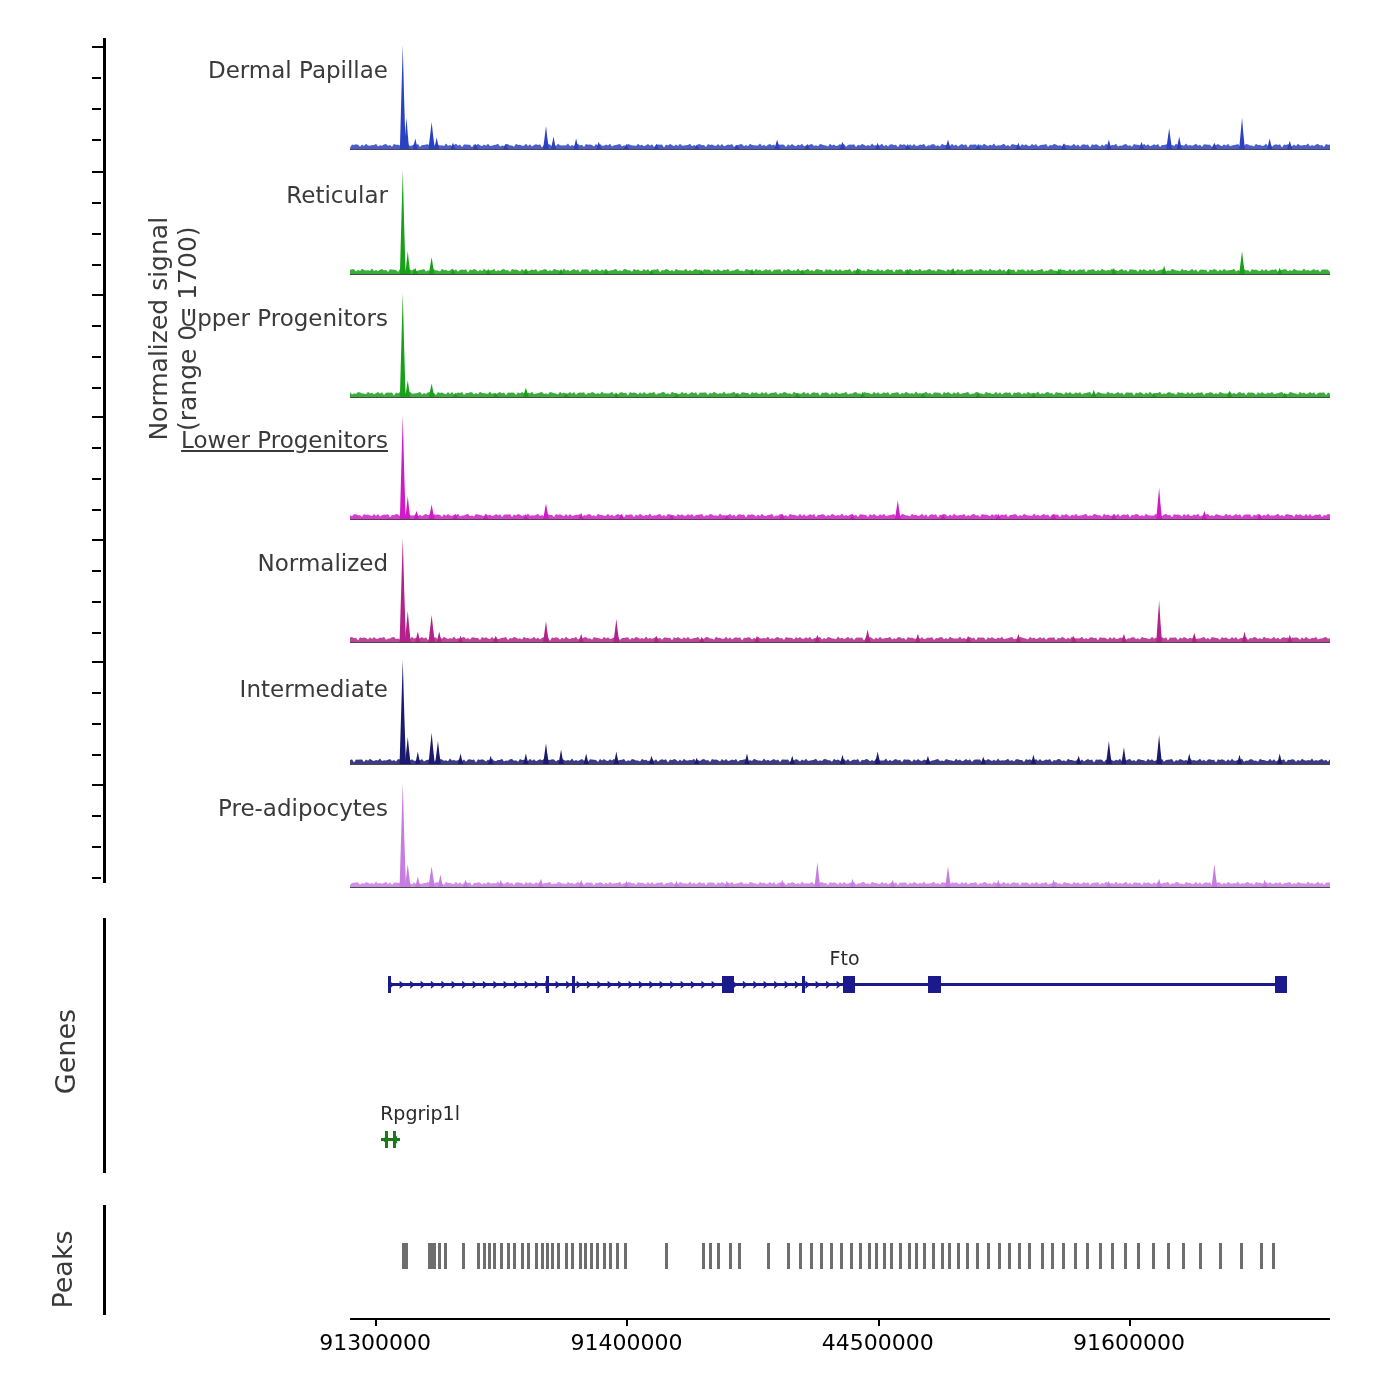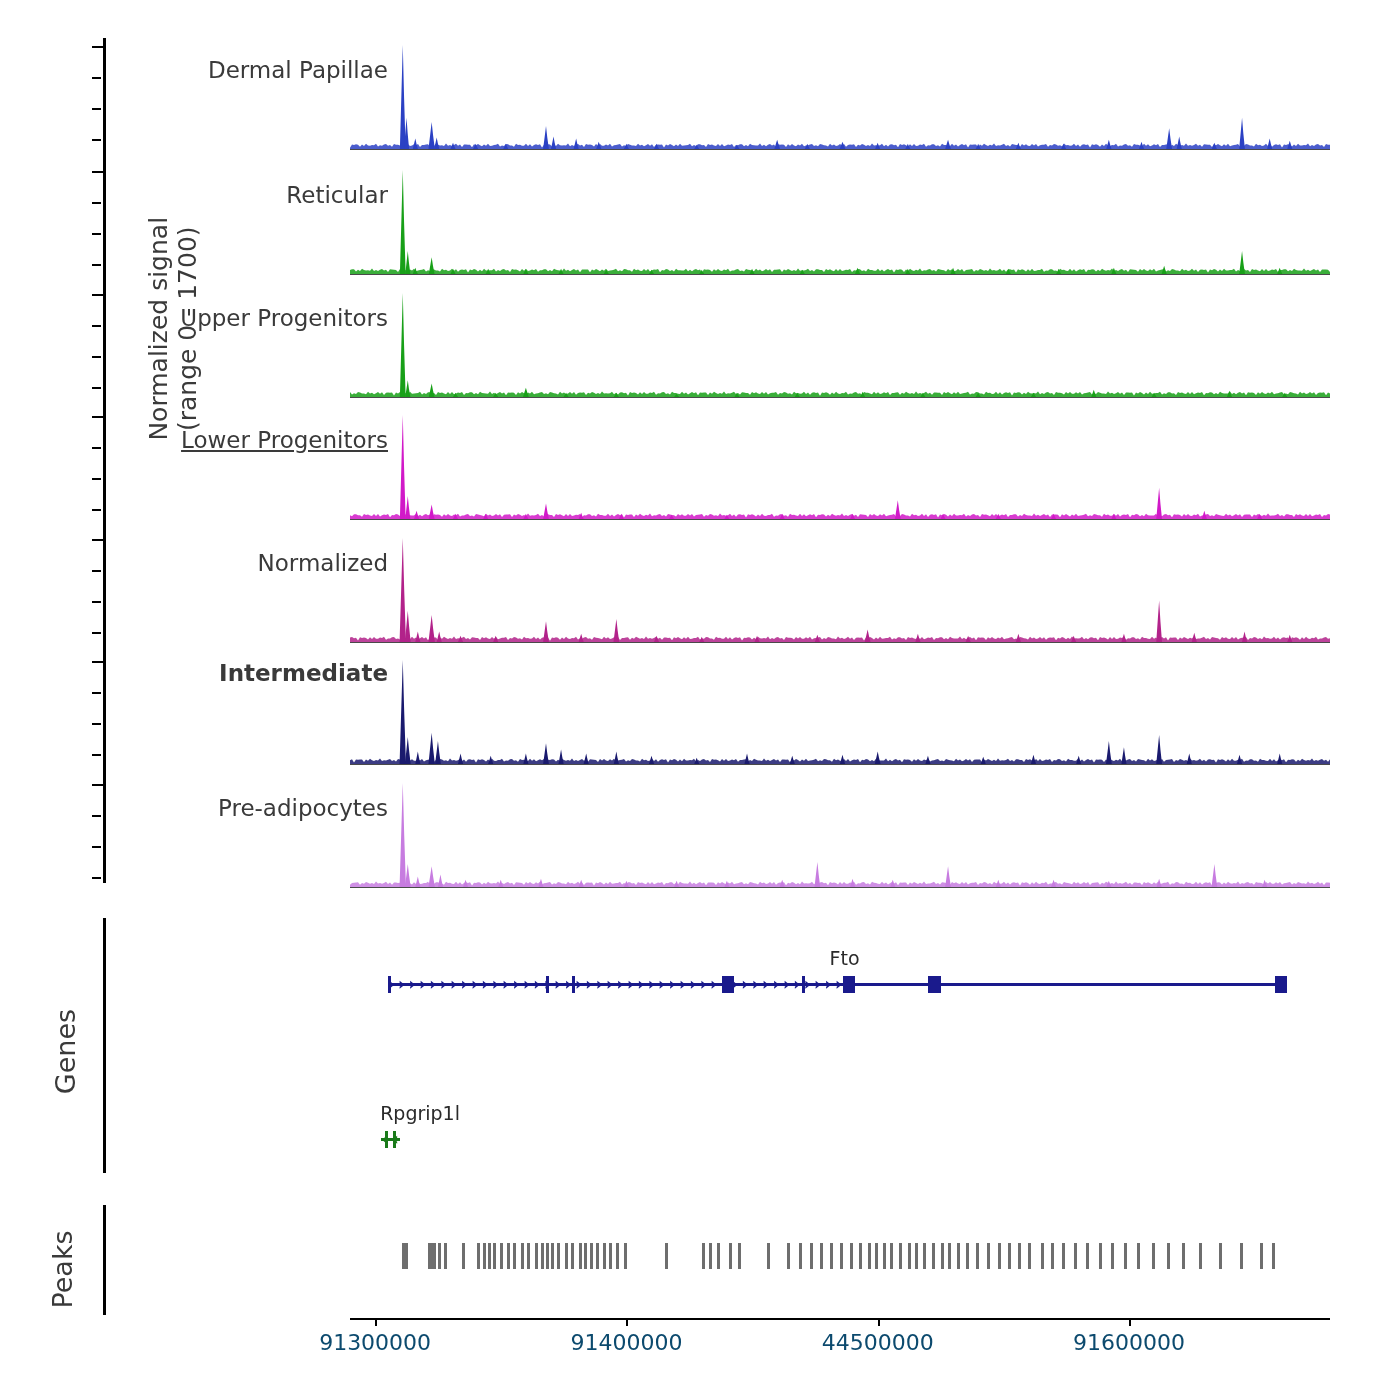--- a/index.html
+++ b/index.html
@@ -108,21 +108,21 @@
 
   
   .xaxis-line{
     position:absolute;
     height:2px;background:#000;
   }
   .xtick{position:absolute;width:2px;height:8px;background:#000;}
   .xticklabel{
     position:absolute;
     font-size:22px;
-    color:#0c4a6e;
+    color:#000000;
     transform:translateX(-50%);
     white-space:nowrap;
   }
   .xaxis-title{
     position:absolute;
     width:100%;
     text-align:center;
     font-size:27px;
     color:#3a3a3a;
   }
@@ -325,21 +325,21 @@
           <path d="M726.1579487179488,110 L727.5659487179487,105.424 L728.7179487179487,101.68 L729.8699487179488,105.84 L731.2779487179487,110 Z" fill="#1a1a6e"></path>
           <path d="M755.9917948717949,110 L757.5757948717949,97.416 L758.8717948717949,87.12 L760.167794871795,98.56 L761.7517948717949,110 Z" fill="#1a1a6e"></path>
           <path d="M771.388717948718,110 L772.7967179487179,100.848 L773.9487179487179,93.36 L775.1007179487179,101.68 L776.5087179487178,110 Z" fill="#1a1a6e"></path>
           <path d="M806.2482051282051,110 L807.832205128205,93.984 L809.1282051282051,80.88 L810.4242051282051,95.44 L812.0082051282051,110 Z" fill="#1a1a6e"></path>
           <path d="M836.7220512820513,110 L838.1300512820512,104.28 L839.2820512820513,99.6 L840.4340512820513,104.8 L841.8420512820512,110 Z" fill="#1a1a6e"></path>
           <path d="M886.9784615384616,110 L888.3864615384615,104.852 L889.5384615384615,100.64 L890.6904615384616,105.32 L892.0984615384615,110 Z" fill="#1a1a6e"></path>
           <path d="M927.1835897435898,110 L928.5915897435897,104.28 L929.7435897435897,99.6 L930.8955897435898,104.8 L932.3035897435897,110 Z" fill="#1a1a6e"></path>
         </svg>
         <div class="baseline"></div>
       </div>
-      <div class="track-title" style="top: 660px; font-weight: bold;">Intermediate</div>
+      <div class="track-title" style="top: 676px;">Intermediate</div>
       <div class="track" style="top: 778px; height: 110px;">
         <svg width="980" height="110" class="sig" style="left: 0px; bottom: 1px;">
           <path d="M0,110 L0,107.8 L2,106.0 L4,105.8 L6,105.5 L8,105.2 L10,107.7 L12,105.9 L14,106.8 L16,104.9 L18,105.8 L20,106.7 L22,106.1 L24,107.0 L26,104.6 L28,106.6 L30,106.0 L32,106.8 L34,106.1 L36,104.8 L38,106.9 L40,105.6 L42,107.8 L44,105.5 L46,105.4 L48,105.9 L50,105.7 L52,108.3 L54,105.2 L56,106.2 L58,105.1 L60,106.2 L62,107.4 L64,105.3 L66,106.9 L68,104.8 L70,106.9 L72,106.7 L74,105.9 L76,105.9 L78,104.8 L80,107.6 L82,106.4 L84,106.8 L86,105.2 L88,105.2 L90,106.6 L92,106.4 L94,107.8 L96,104.8 L98,106.0 L100,105.8 L102,106.8 L104,106.9 L106,104.8 L108,107.0 L110,105.3 L112,107.5 L114,106.1 L116,105.2 L118,106.1 L120,105.2 L122,108.4 L124,105.7 L126,106.0 L128,105.2 L130,105.5 L132,107.6 L134,105.7 L136,107.0 L138,104.7 L140,106.2 L142,106.6 L144,106.1 L146,106.5 L148,104.6 L150,107.1 L152,106.0 L154,106.9 L156,105.7 L158,104.9 L160,106.6 L162,105.8 L164,107.9 L166,105.2 L168,105.6 L170,105.7 L172,106.0 L174,107.7 L176,105.0 L178,106.6 L180,105.1 L182,106.6 L184,106.9 L186,105.3 L188,106.4 L190,104.8 L192,107.5 L194,106.3 L196,106.0 L198,105.5 L200,105.0 L202,107.5 L204,106.2 L206,107.0 L208,104.9 L210,105.6 L212,106.5 L214,106.4 L216,107.2 L218,104.7 L220,106.4 L222,105.7 L224,107.1 L226,106.3 L228,104.8 L230,106.8 L232,105.4 L234,108.0 L236,105.7 L238,105.4 L240,105.8 L242,105.4 L244,108.5 L246,105.4 L248,106.3 L250,105.1 L252,105.9 L254,107.4 L256,105.6 L258,107.0 L260,104.7 L262,106.7 L264,106.6 L266,106.1 L268,106.0 L270,104.7 L272,107.4 L274,106.1 L276,107.0 L278,105.3 L280,105.2 L282,106.4 L284,106.1 L286,108.1 L288,104.9 L290,105.9 L292,105.6 L294,106.5 L296,107.2 L298,104.9 L300,106.9 L302,105.1 L304,107.2 L306,106.4 L308,105.4 L310,106.1 L312,105.0 L314,108.1 L316,106.0 L318,106.2 L320,105.3 L322,105.3 L324,107.3 L326,106.0 L328,107.2 L330,104.7 L332,106.0 L334,106.4 L336,106.4 L338,106.7 L340,104.6 L342,106.9 L344,105.8 L346,107.2 L348,105.9 L350,104.9 L352,106.5 L354,105.5 L356,108.2 L358,105.4 L360,105.6 L362,105.6 L364,105.8 L366,108.0 L368,105.2 L370,106.6 L372,104.9 L374,106.3 L376,107.2 L378,105.5 L380,106.5 L382,104.7 L384,107.2 L386,106.6 L388,106.2 L390,105.6 L392,104.9 L394,107.2 L396,106.3 L398,107.2 L400,105.0 L402,105.5 L404,106.2 L406,106.4 L408,107.5 L410,104.8 L412,106.3 L414,105.5 L416,106.9 L418,106.6 L420,104.9 L422,106.7 L424,105.1 L426,107.7 L428,106.0 L430,105.5 L432,105.8 L434,105.2 L436,108.2 L438,105.7 L440,106.4 L442,105.0 L444,105.7 L446,107.2 L448,105.9 L450,107.2 L452,104.6 L454,106.4 L456,106.3 L458,106.4 L460,106.2 L462,104.7 L464,107.3 L466,105.9 L468,107.3 L470,105.5 L472,105.1 L474,106.2 L476,105.8 L478,108.3 L480,105.1 L482,105.9 L484,105.4 L486,106.1 L488,107.5 L490,105.1 L492,106.9 L494,104.9 L496,106.8 L498,106.7 L500,105.6 L502,106.1 L504,104.8 L506,107.7 L508,106.3 L510,106.4 L512,105.3 L514,105.1 L516,107.1 L518,106.3 L520,107.4 L522,104.8 L524,105.8 L526,106.1 L528,106.7 L530,107.0 L532,104.7 L534,106.7 L536,105.5 L538,107.4 L540,106.2 L542,105.0 L544,106.4 L546,105.3 L548,108.3 L550,105.6 L552,105.7 L554,105.5 L556,105.5 L558,108.1 L560,105.5 L562,106.7 L564,104.9 L566,106.1 L568,107.1 L570,105.8 L572,106.7 L574,104.6 L576,106.9 L578,106.4 L580,106.5 L582,105.8 L584,104.8 L586,107.0 L588,106.0 L590,107.4 L592,105.2 L594,105.4 L596,106.1 L598,106.1 L600,107.8 L602,104.9 L604,106.3 L606,105.3 L608,106.6 L610,106.9 L612,105.1 L614,106.7 L616,104.9 L618,107.4 L620,106.3 L622,105.7 L624,105.8 L626,105.0 L628,107.9 L630,106.0 L632,106.5 L634,105.0 L636,105.5 L638,106.9 L640,106.1 L642,107.4 L644,104.7 L646,106.2 L648,106.1 L650,106.7 L652,106.5 L654,104.7 L656,107.1 L658,105.6 L660,107.6 L662,105.7 L664,105.2 L666,106.1 L668,105.5 L670,108.6 L672,105.3 L674,105.9 L676,105.3 L678,105.9 L680,107.8 L682,105.3 L684,106.9 L686,104.8 L688,106.6 L690,107.0 L692,105.8 L694,106.2 L696,104.7 L698,107.5 L700,106.4 L702,106.6 L704,105.4 L706,105.0 L708,106.8 L710,106.2 L712,107.6 L714,104.9 L716,105.7 L718,105.9 L720,106.5 L722,107.3 L724,104.8 L726,106.6 L728,105.3 L730,107.1 L732,106.4 L734,105.1 L736,106.4 L738,105.1 L740,108.0 L742,105.9 L744,105.8 L746,105.5 L748,105.3 L750,107.8 L752,105.8 L754,106.8 L756,104.8 L758,105.8 L760,106.8 L762,106.1 L764,106.9 L766,104.6 L768,106.7 L770,106.1 L772,106.7 L774,106.0 L776,104.8 L778,106.9 L780,105.7 L782,107.7 L784,105.4 L786,105.4 L788,105.9 L790,105.8 L792,108.1 L794,105.1 L796,106.2 L798,105.2 L800,106.3 L802,107.3 L804,105.3 L806,106.8 L808,104.8 L810,107.1 L812,106.6 L814,105.8 L816,105.8 L818,104.8 L820,107.7 L822,106.3 L824,106.7 L826,105.1 L828,105.3 L830,106.7 L832,106.4 L834,107.6 L836,104.7 L838,106.1 L840,105.8 L842,106.9 L844,106.7 L846,104.8 L848,107.1 L850,105.3 L852,107.6 L854,106.0 L856,105.2 L858,106.1 L860,105.3 L862,108.5 L864,105.6 L866,106.0 L868,105.2 L870,105.6 L872,107.6 L874,105.6 L876,107.0 L878,104.7 L880,106.3 L882,106.7 L884,106.0 L886,106.4 L888,104.6 L890,107.2 L892,106.1 L894,106.8 L896,105.6 L898,105.0 L900,106.6 L902,105.9 L904,107.8 L906,105.1 L908,105.7 L910,105.7 L912,106.2 L914,107.6 L916,105.0 L918,106.6 L920,105.1 L922,106.8 L924,106.7 L926,105.3 L928,106.4 L930,104.9 L932,107.6 L934,106.2 L936,106.0 L938,105.5 L940,105.1 L942,107.5 L944,106.1 L946,106.9 L948,104.9 L950,105.7 L952,106.5 L954,106.3 L956,107.1 L958,104.6 L960,106.5 L962,105.8 L964,107.0 L966,106.2 L968,104.8 L970,106.8 L972,105.5 L974,108.0 L976,105.6 L978,105.4 L980,105.8 L980,110 Z" fill="#c77ce0" opacity="0.85"></path>
           <path d="M49.56923076923077,110 L51.329230769230776,52.8 L52.769230769230774,6 L54.20923076923077,58 L55.969230769230776,110 Z" fill="#c77ce0"></path>
           <path d="M54.91487179487179,110 L56.498871794871796,97.416 L57.794871794871796,87.12 L59.090871794871795,98.56 L60.6748717948718,110 Z" fill="#c77ce0"></path>
           <path d="M65.28615384615385,110 L66.69415384615385,104.28 L67.84615384615385,99.6 L68.99815384615385,104.8 L70.40615384615386,110 Z" fill="#c77ce0"></path>
           <path d="M78.46666666666665,110 L80.22666666666666,98.56 L81.66666666666666,89.2 L83.10666666666665,99.6 L84.86666666666666,110 Z" fill="#c77ce0"></path>
           <path d="M87.90153846153846,110 L89.30953846153847,103.136 L90.46153846153847,97.52 L91.61353846153847,103.76 L93.02153846153847,110 Z" fill="#c77ce0"></path>
           <path d="M113.02974358974359,110 L114.43774358974359,105.996 L115.58974358974359,102.72 L116.74174358974359,106.36 L118.1497435897436,110 Z" fill="#c77ce0"></path>
           <path d="M148.20923076923077,110 L149.6172307692308,105.996 L150.76923076923077,102.72 L151.92123076923076,106.36 L153.32923076923078,110 Z" fill="#c77ce0"></path>

